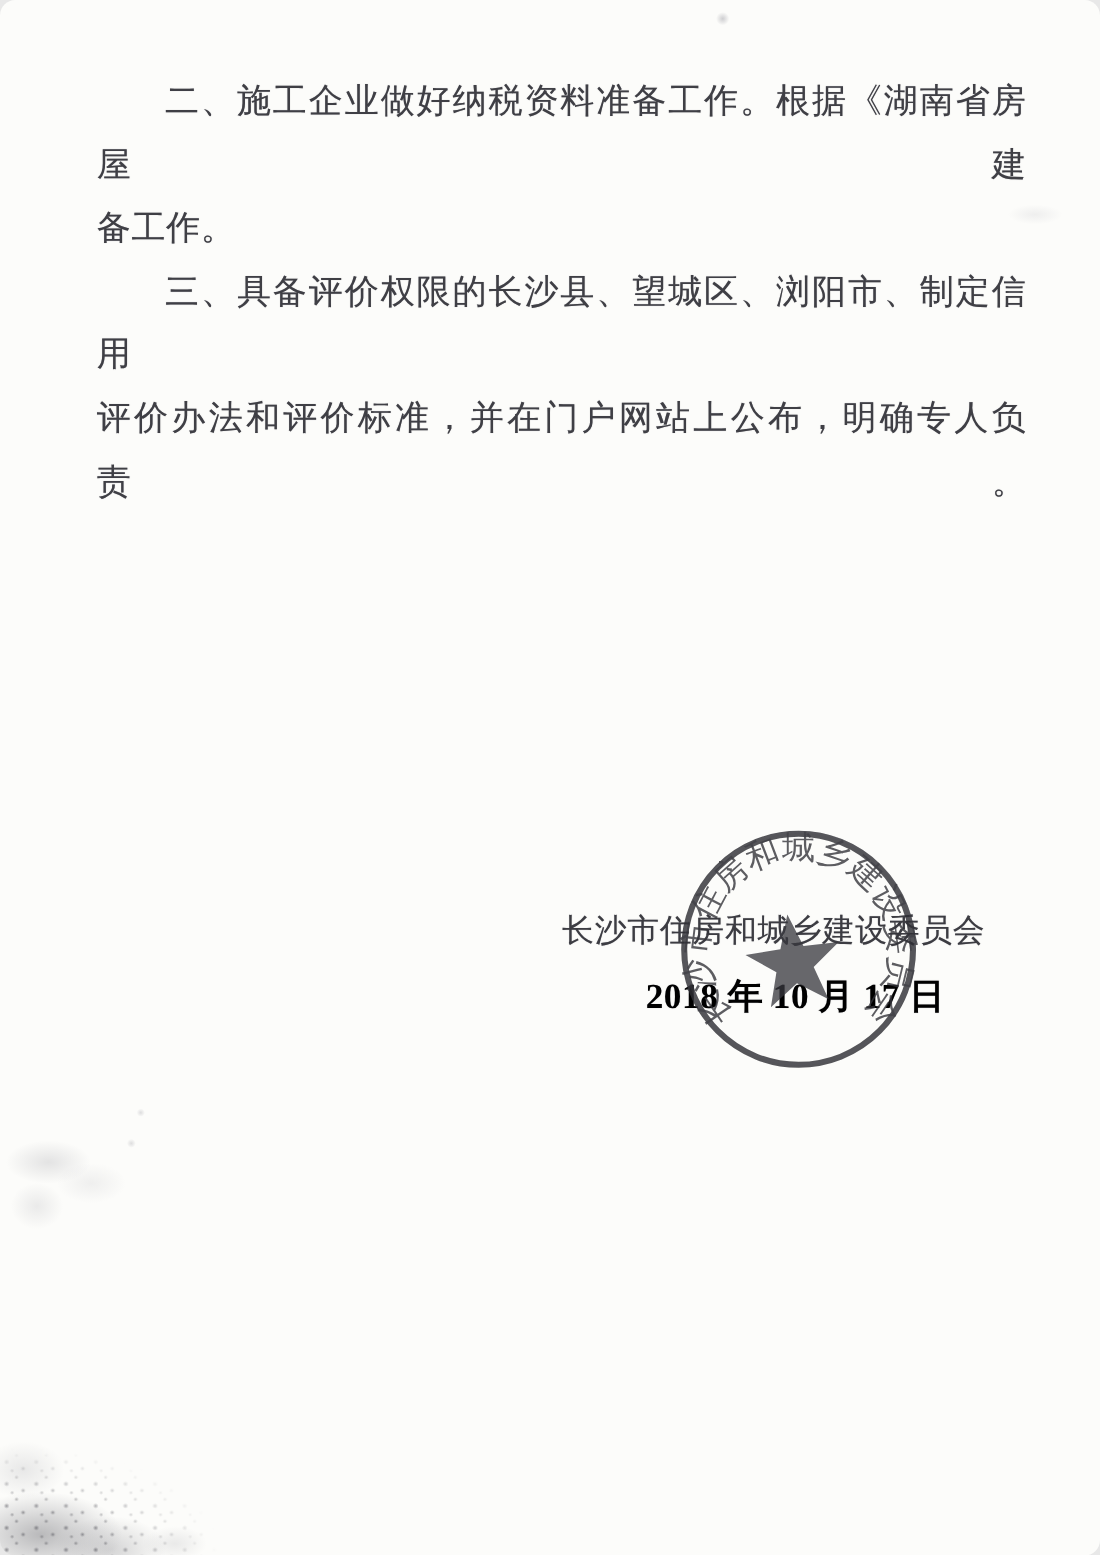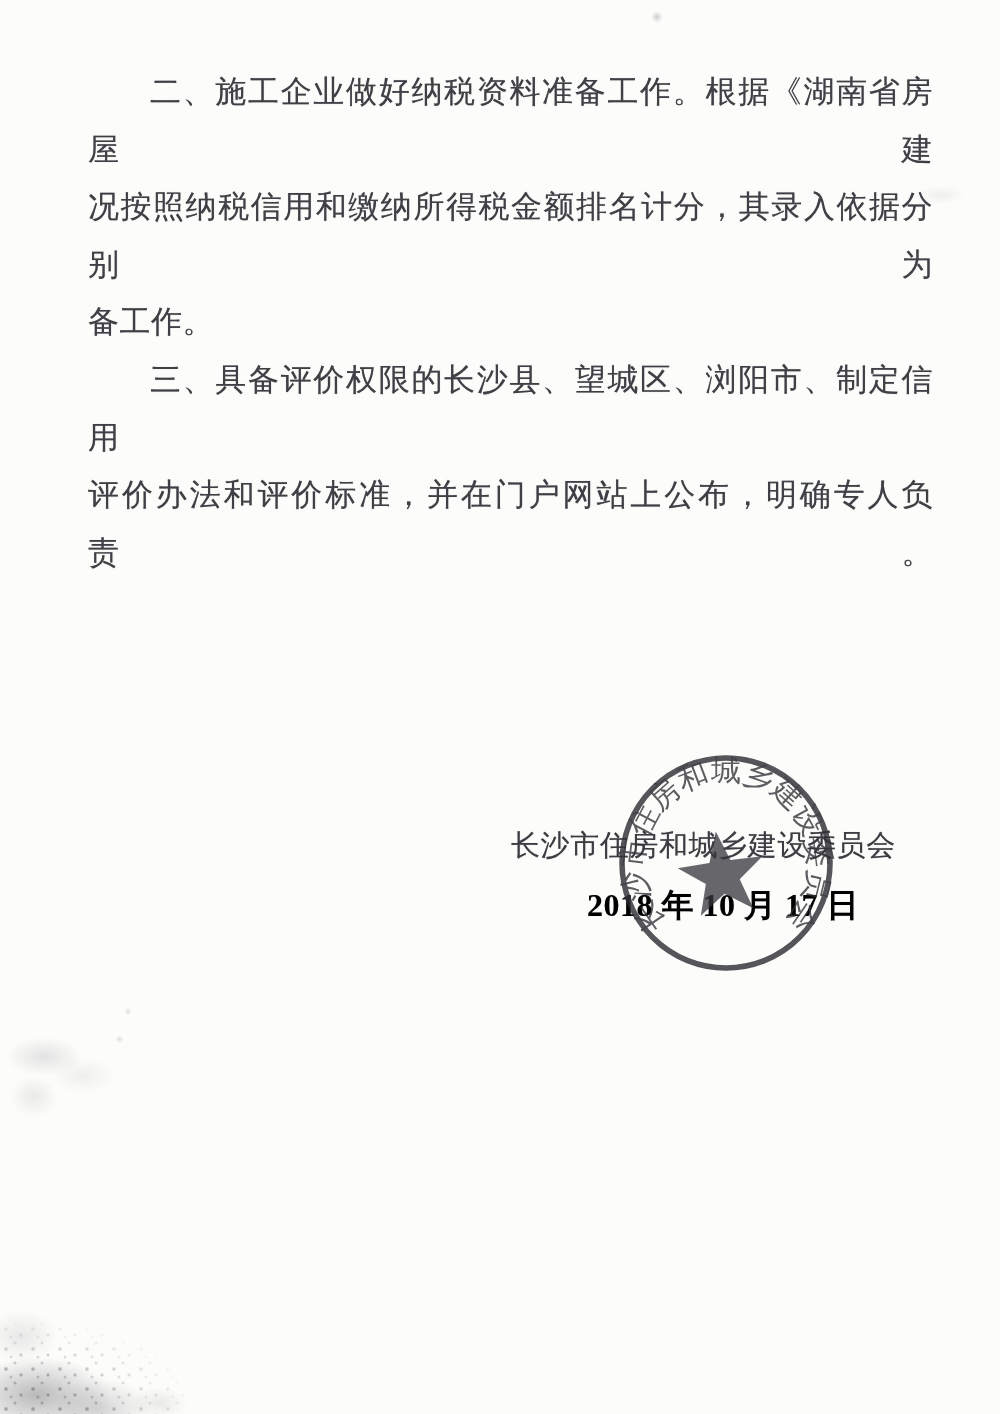--- a/index.html
+++ b/index.html
@@ -5,20 +5,21 @@
   html, body { margin: 0; padding: 0; background: #e8e8e8; }
   .page {
     position: relative;
     width: 1000px;
     height: 1414px;
     margin: 0 auto;
     background: #fcfcfa;
     overflow: hidden;
     font-family: "Liberation Serif", "DejaVu Serif", serif;
     color: #3f3f45;
+    border-radius: 14px;
   }
   
   .body-text {
     position: absolute;
     left: 88px;
     top: 63px;
     width: 845px;
     font-size: 31px;
     line-height: 57.6px;
     letter-spacing: 0.5px;
@@ -100,21 +101,20 @@
     background: radial-gradient(circle, rgba(150,150,158,0.3), transparent 70%);
   }
 </style>
 </head>
 <body>
 
 <div class="page">
 
   <div class="body-text">
     <div class="line indent fill">二、施工企业做好纳税资料准备工作。根据《湖南省房屋建</div>
-    <div class="line fill">况按照纳税信用和缴纳所得税金额排名计分，其录入依据分别为</div>
     <div class="line">备工作。</div>
     <div class="line indent fill">三、具备评价权限的长沙县、望城区、浏阳市、制定信用</div>
     <div class="line fill">评价办法和评价标准，并在门户网站上公布，明确专人负责。</div>
   </div>
 
   <div class="signature">长沙市住房和城乡建设委员会</div>
   <div class="sig-date">2018 年 10 月 17 日</div>
 
   <svg class="seal" viewBox="0 0 224 226" xmlns="http://www.w3.org/2000/svg">
 

